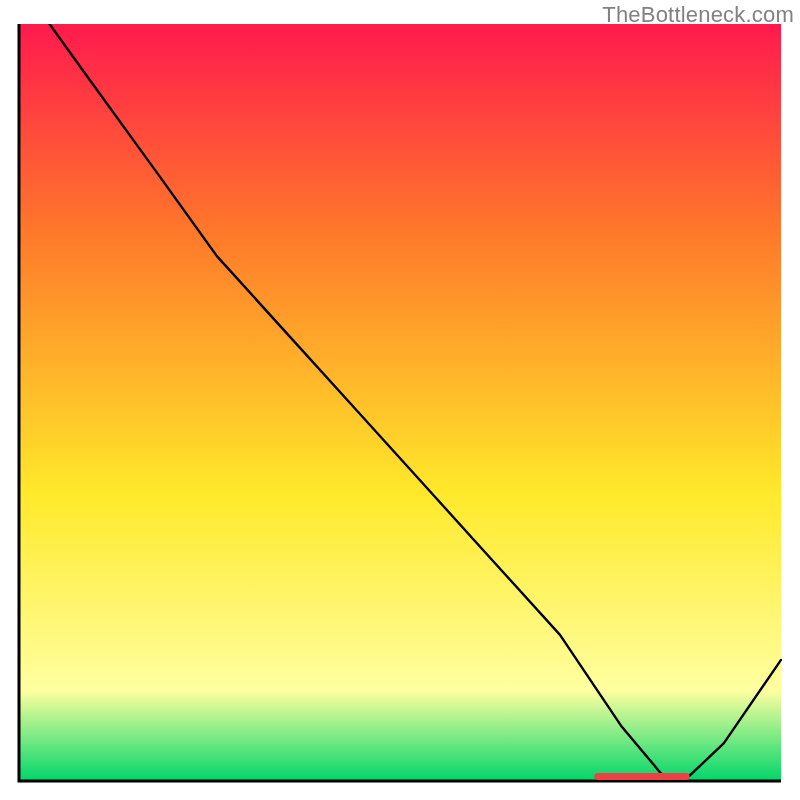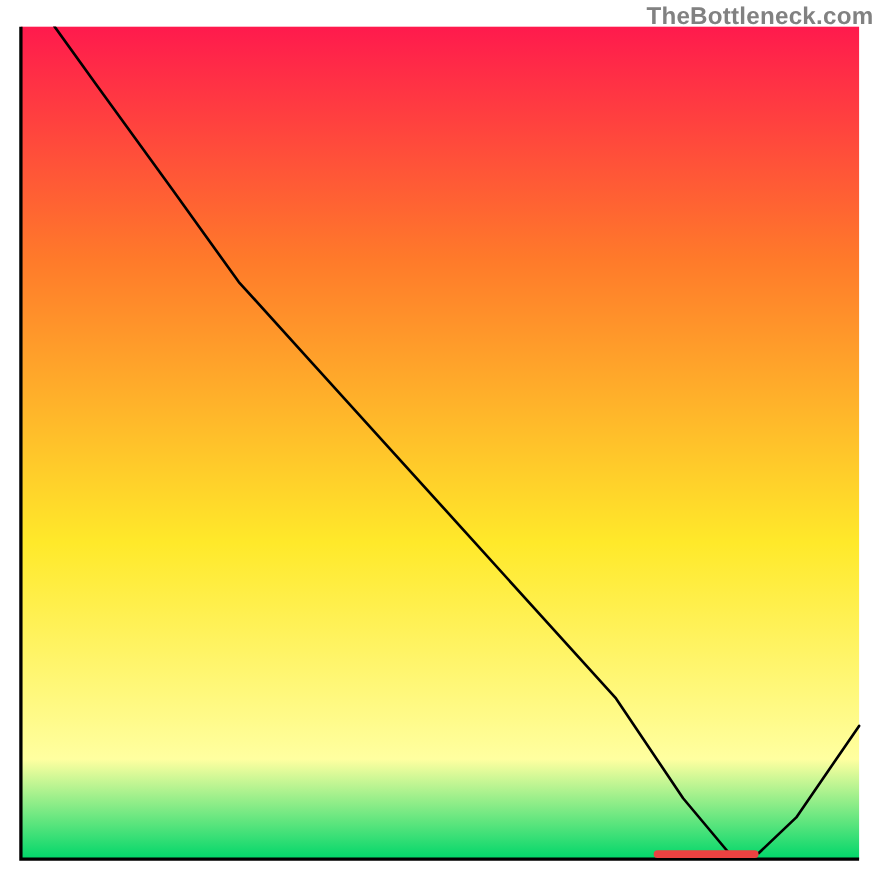--- a/index.html
+++ b/index.html
@@ -14,21 +14,21 @@
   .stage {
     position: relative;
     width: 800px;
     height: 800px;
   }
   .watermark {
     position: absolute;
     top: 2px;
     right: 6px;
     font-size: 22px;
-    font-weight: 700;
+    font-weight: 400;
     color: #818181;
     letter-spacing: 0.2px;
     text-align: center;
   }
   .plot {
     position: absolute;
     left: 16px;
     top: 24px;
     width: 768px;   
     height: 760px;  

